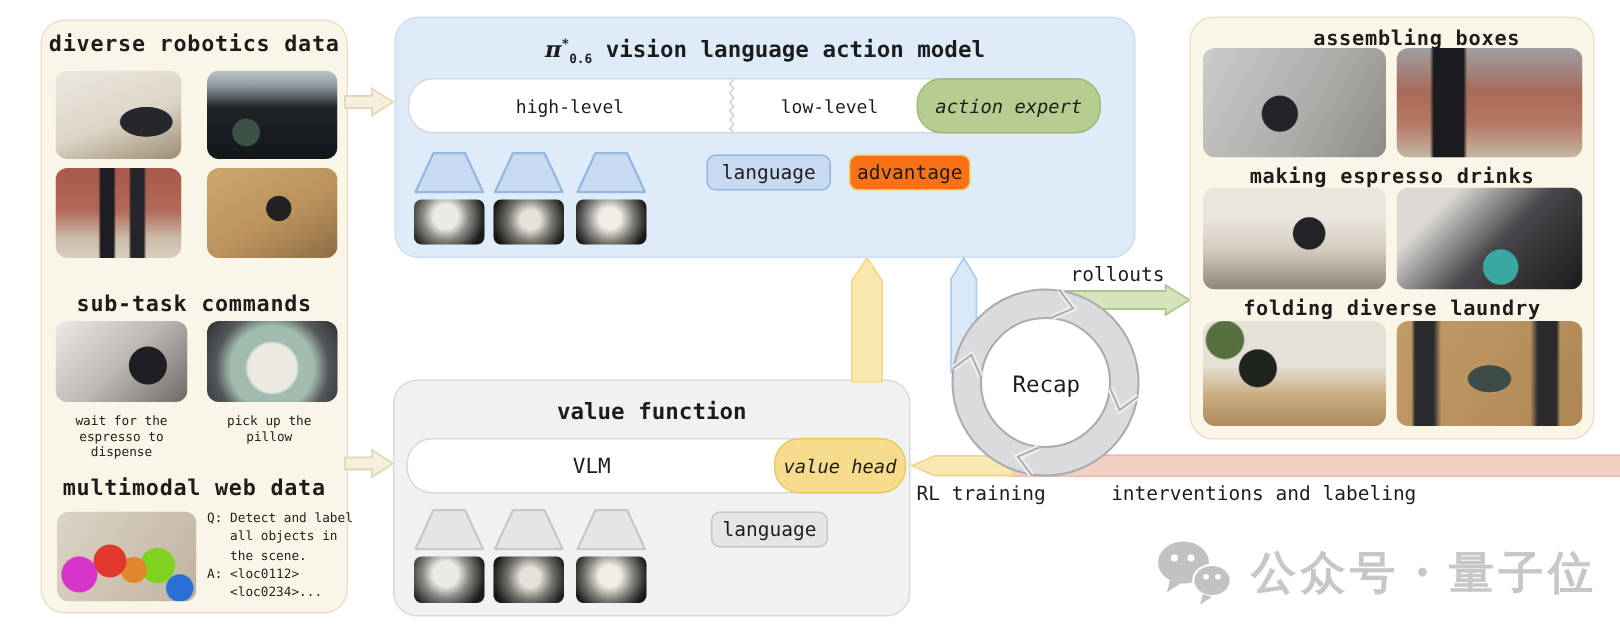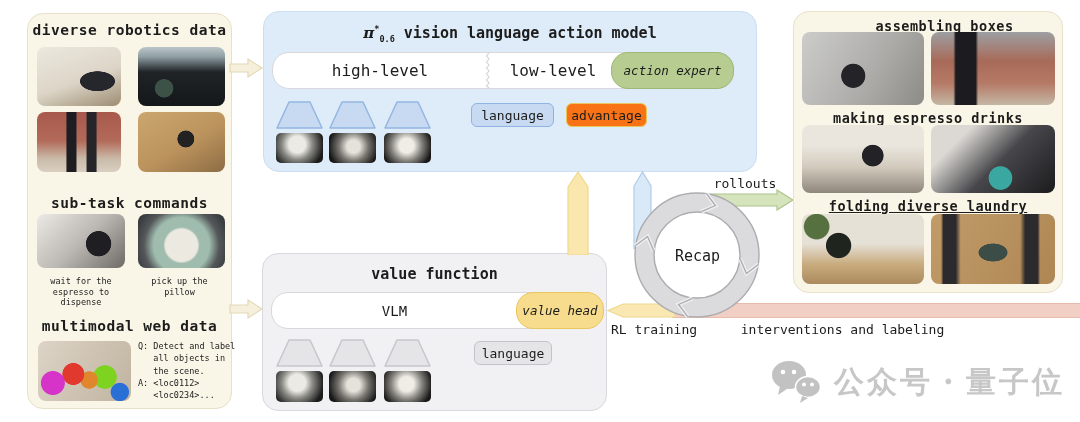--- a/index.html
+++ b/index.html
@@ -12,21 +12,21 @@
   .cream-panel { background:#FAF6E7; border:1.5px solid #E8E0C8; border-radius:16px; }
   .blue-box    { background:#DEEBF8; border:1.5px solid #CBDEF2; border-radius:16px; }
   .gray-box    { background:#F1F1F4; border:1.5px solid #D8D8DD; border-radius:16px; }
 
   .sec-title   { text-align:center; font-weight:700; font-size:13.5px; letter-spacing:0.5px; }
   .big-title   { text-align:center; font-weight:700; font-size:14.5px; letter-spacing:0.5px; }
 
   
   .white-bar { background:#ffffff; border:1px solid #D8D8DC; border-radius:17px; }
   .bar-label { position:absolute; top:0; height:100%; display:flex; align-items:center;
-               justify-content:center; font-size:16px; font-weight:500; }
+               justify-content:center; font-size:12px; font-weight:500; }
   .pill      { position:absolute; top:-1px; height:37px; border-radius:17px; display:flex;
                align-items:center; justify-content:center; font-size:12.5px; font-weight:500;font-style:italic; }
   .green-pill  { background:#B7CC91; border:1px solid #9FB876; }
   .yellow-pill { background:#F7DC8D; border:1px solid #E9C75F; }
   .chip { position:absolute; height:24px; border-radius:6px; display:flex; align-items:center;
           justify-content:center; font-size:13px; font-weight:400;margin-left:28px; }
   .chip-blue   { background:#C7DAF2; border:1px solid #8FB3E2; }
   .chip-yellow { background:#f97316; border:1px solid #E9C75F; }
   .chip-gray   { background:#E5E5E8; border:1px solid #C3C3C9; }
 
@@ -226,21 +226,21 @@
 
   <div class="abs cream-panel" style="left:793px; top:11px; width:270px; height:282px;">
     <div class="abs sec-title" style="left:0; top:6px; width:100%;padding-left:33px;">assembling boxes</div>
     <div class="abs photo ph-metal" style="left:8px;   top:20px; width:122px; height:73px;"></div>
     <div class="abs photo ph-brickbot" style="left:137px; top:20px; width:124px; height:73px;"></div>
 
     <div class="abs sec-title" style="left:0; top:98px; width:100%;">making espresso drinks</div>
     <div class="abs photo ph-bar" style="left:8px;   top:113px; width:122px; height:68px;"></div>
     <div class="abs photo ph-cup" style="left:137px; top:113px; width:124px; height:68px;"></div>
 
-    <div class="abs sec-title" style="left:0; top:186px; width:100%;text-decoration:underline;">folding diverse laundry</div>
+    <div class="abs sec-title" style="left:0; top:186px; width:100%;">folding diverse laundry</div>
     <div class="abs photo ph-laundry" style="left:8px;   top:202px; width:122px; height:70px;"></div>
     <div class="abs photo ph-laundrytop" style="left:137px; top:202px; width:124px; height:70px;"></div>
   </div>
 
   <div class="abs" id="watermark" style="left:770px; top:360px;">
     <svg width="52" height="44" viewBox="0 0 52 44">
       <ellipse cx="19" cy="15" rx="17" ry="14" fill="#C2C2C2"></ellipse>
       <path d="M10 26 L8 35 L17 29 Z" fill="#C2C2C2"></path>
       <circle cx="13" cy="12" r="2.3" fill="#ffffff"></circle>
       <circle cx="24" cy="12" r="2.3" fill="#ffffff"></circle>

